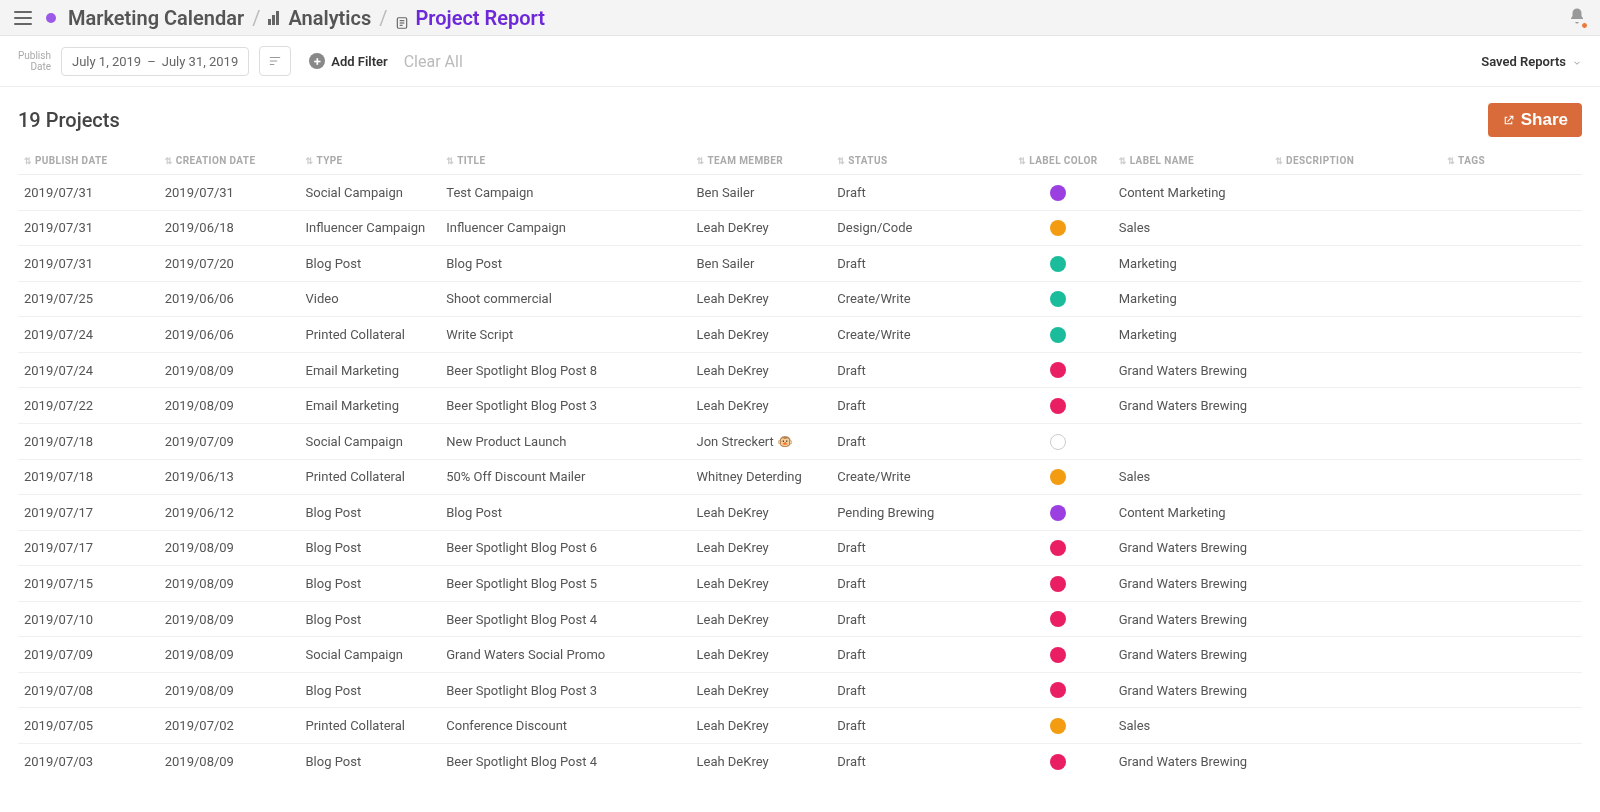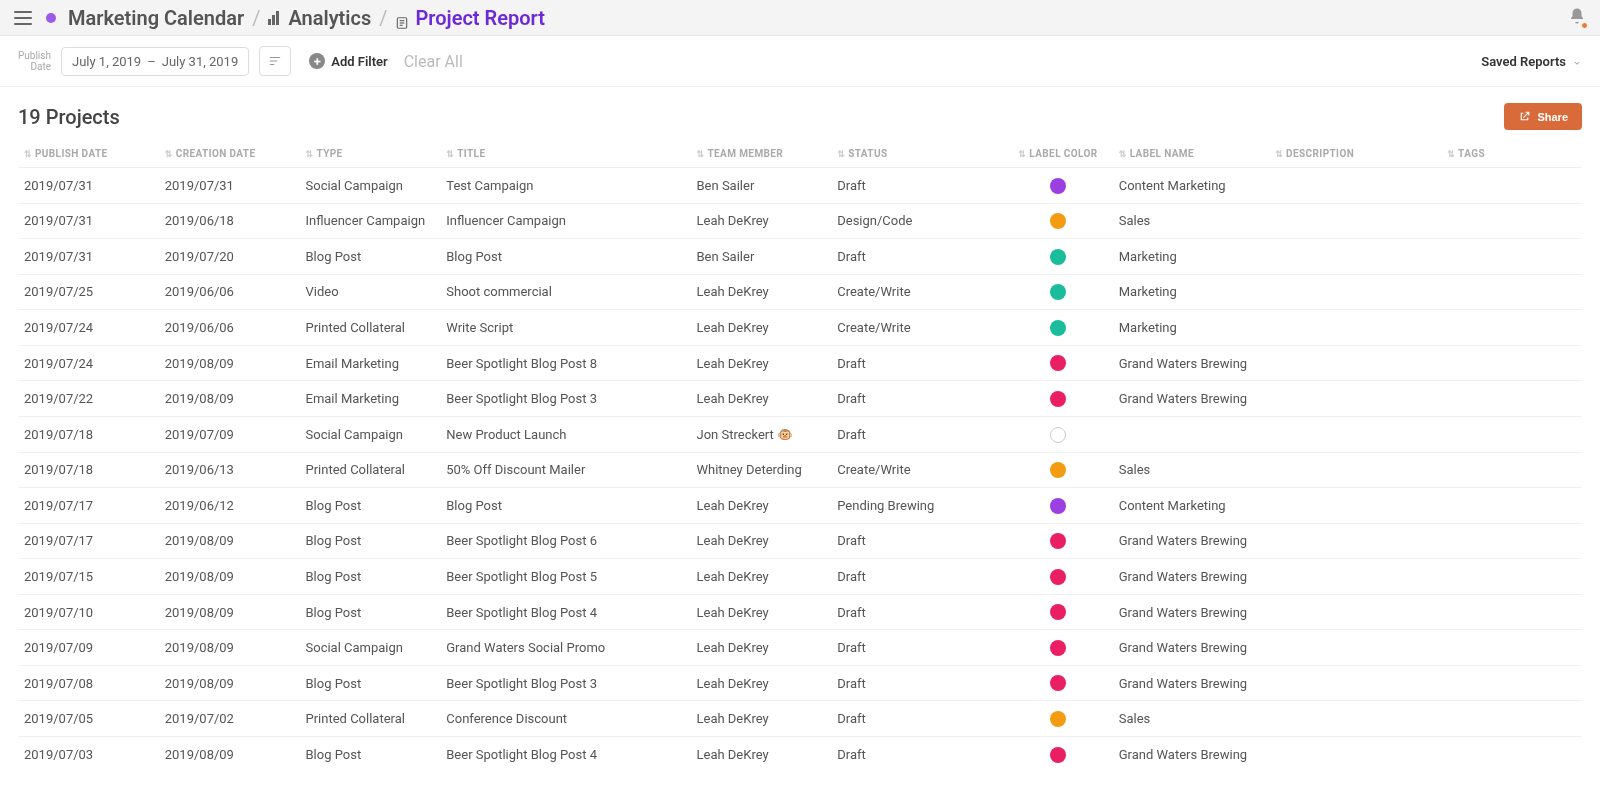--- a/index.html
+++ b/index.html
@@ -65,21 +65,21 @@
 
   .content-head {
     display: flex; align-items: center;
     padding: 16px 18px 10px;
   }
   .count-title { font-size: 20px; font-weight: 500; color: #444; }
   .share-btn {
     margin-left: auto;
     background: #d96b3a; color: #fff;
     border: none; border-radius: 4px;
-    padding: 7px 14px; font-size: 11px; font-weight: 600;
+    padding: 7px 14px; font-size: 17px; font-weight: 600;
     display: flex; align-items: center; gap: 6px; cursor: pointer;
   }
   .share-btn svg { width: 13px; height: 13px; fill: #fff; }
 
   .table-wrap { padding: 0 18px 20px; }
   table { width: 100%; border-collapse: collapse; table-layout: fixed; }
   th {
     text-align: left; font-size: 10px; color: #aaa; font-weight: 700;
     letter-spacing: 0.4px; text-transform: uppercase;
     padding: 8px 6px; border-bottom: none;

